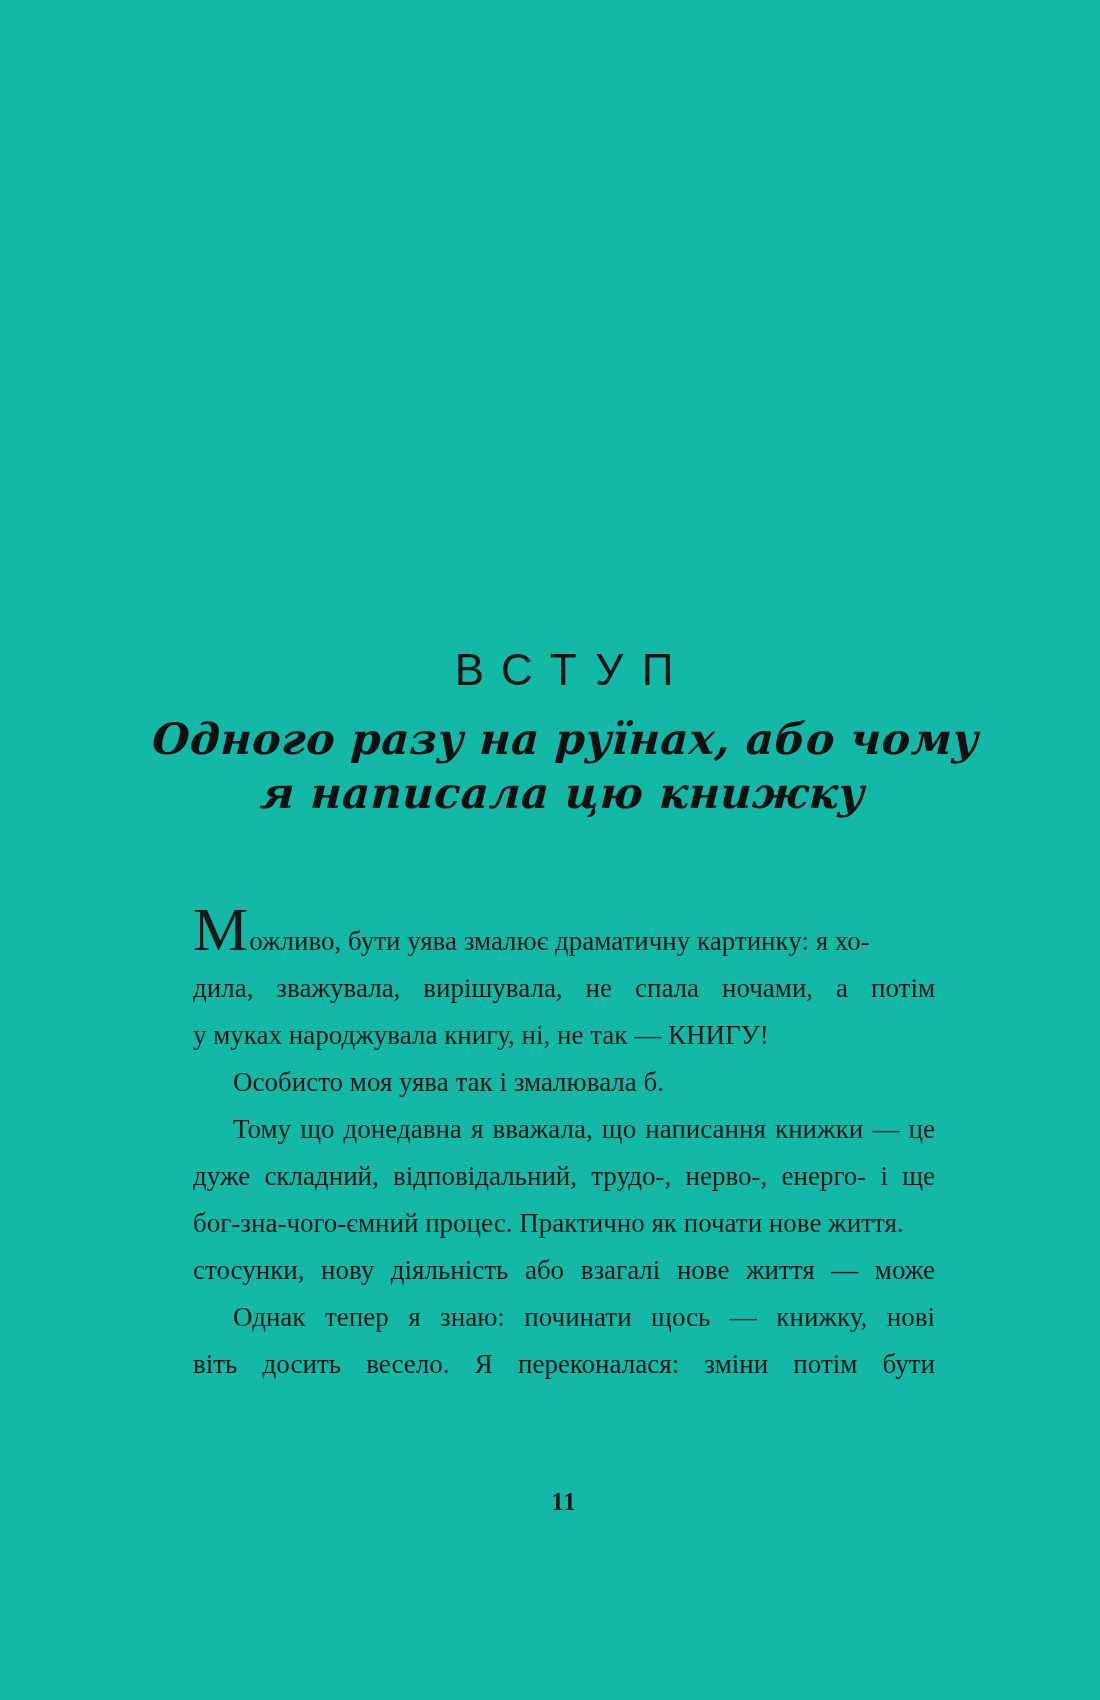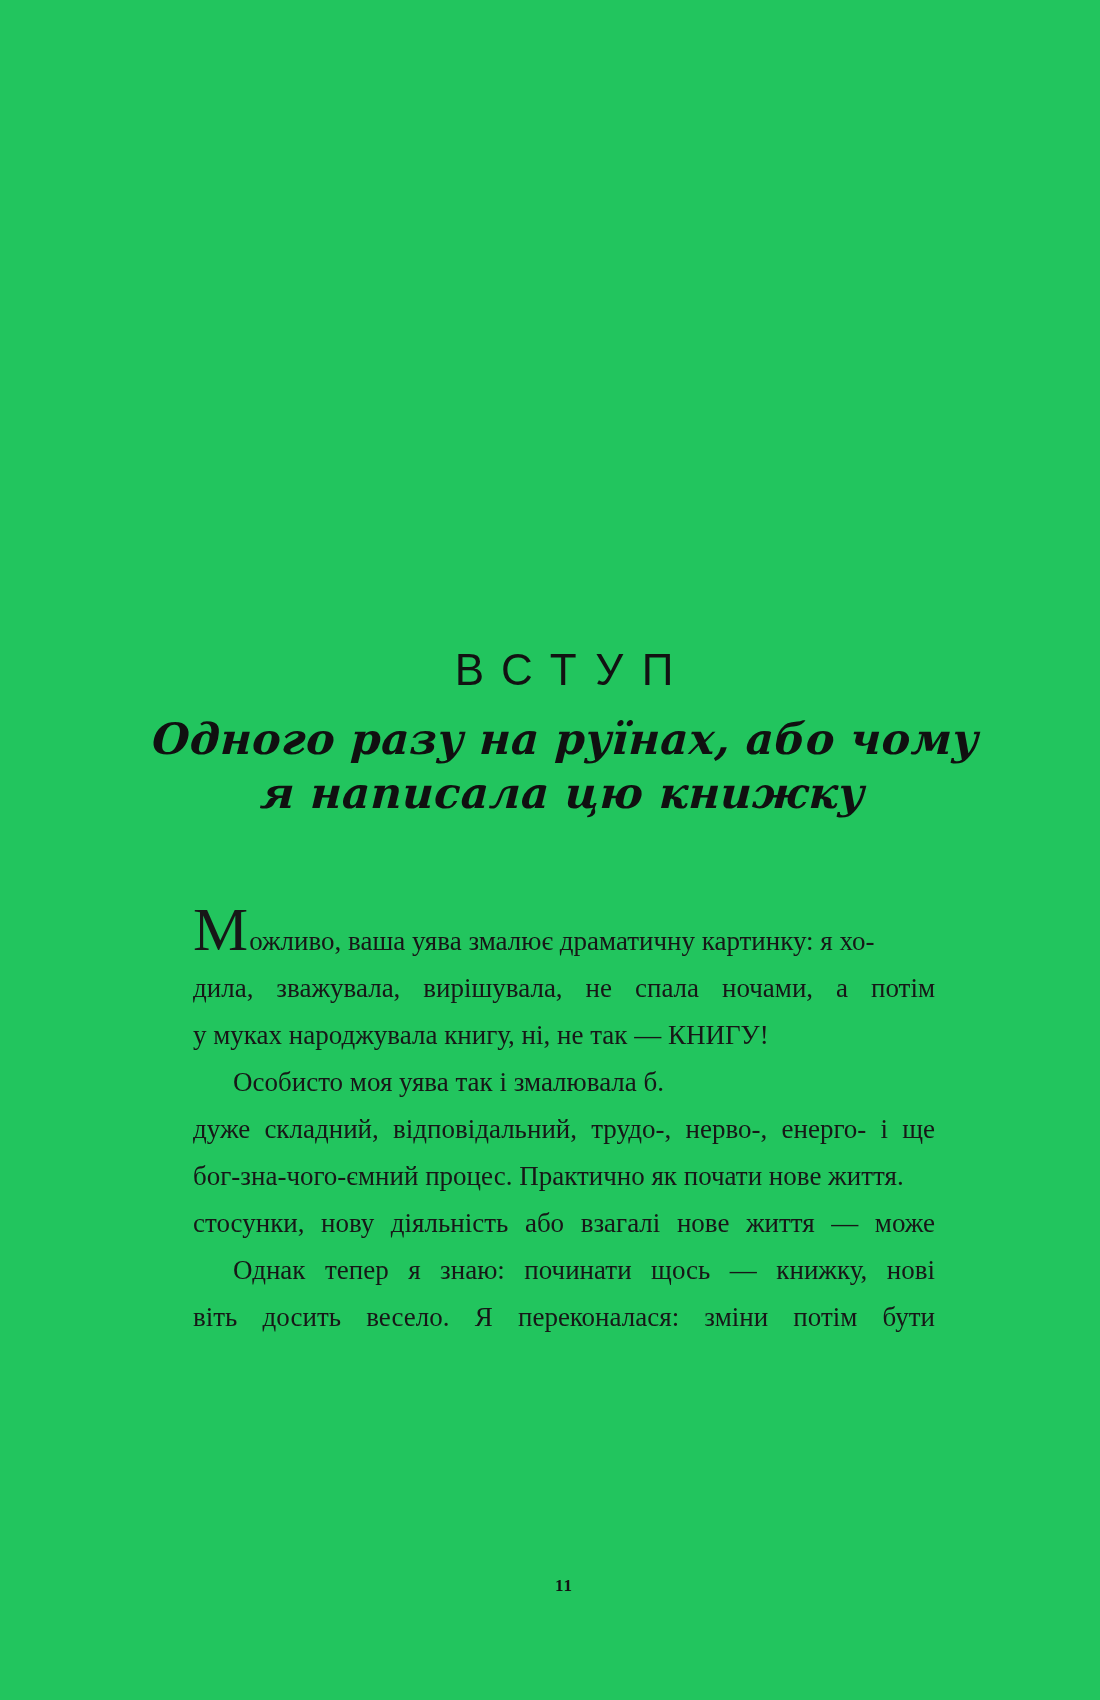--- a/index.html
+++ b/index.html
@@ -6,21 +6,21 @@
   html, body { margin: 0; padding: 0; }
   body {
     width: 1100px; height: 1700px;
     background: #ffffff;
     font-family: "Liberation Serif", serif;
     color: #151515;
   }
   .page {
     position: relative;
     width: 1100px; height: 1700px;
-    background: #22c55e;
+    background: #14b8a6;
     overflow: hidden;
   }
   .chapter-title {
     position: absolute;
     top: 646px; left: 193px; width: 742px;
     margin: 0;
     text-align: center;
     font-family: "Liberation Sans", sans-serif;
     font-weight: 400;
     font-size: 44px;
@@ -60,53 +60,54 @@
   }
   .line.indent { text-indent: 40px; text-align: center; }
   .initial {
     font-size: 62px;
     line-height: 0;
     vertical-align: baseline;
     letter-spacing: 1px;
   }
   .page-number {
     position: absolute;
-    top: 1576px; left: 193px; width: 742px;
+    top: 1488px; left: 193px; width: 742px;
     text-align: center;
-    font-size: 17px;
+    font-size: 25px;
     font-weight: 600;
     letter-spacing: 1px;
     color: #131313;
   }
 </style>
 </head>
 <body>
 
 <div class="page">
 
   <h1 class="chapter-title">ВСТУП</h1>
 
   <div class="subtitle">
     <div>Одного разу на руїнах, або чому</div>
     <div>я написала цю книжку</div>
   </div>
 
   <div class="body-text">
 
     <p>
-      <span class="line"><span class="initial">М</span><span>ожливо, ваша уява змалює драматичну картинку: я хо-</span></span>
+      <span class="line"><span class="initial">М</span><span>ожливо, бути уява змалює драматичну картинку: я хо-</span></span>
       <span class="line" style="display:block">дила, зважувала, вирішувала, не спала ночами, а потім</span>
       <span class="line no-just" style="display:block">у муках народжувала книгу, ні, не так — КНИГУ!</span>
     </p>
 
     <p>
       <span class="line no-just indent" style="display:block">Особисто моя уява так і змалювала б.</span>
     </p>
 
     <p>
+      <span class="line indent" style="display:block">Тому що донедавна я вважала, що написання книжки — це</span>
       <span class="line" style="display:block">дуже складний, відповідальний, трудо-, нерво-, енерго- і ще</span>
       <span class="line no-just" style="display:block">бог-зна-чого-ємний процес. Практично як почати нове життя.</span>
     </p>
 
     <p>
       <span class="line" style="display:block">стосунки, нову діяльність або взагалі нове життя — може</span>
       <span class="line indent" style="display:block">Однак тепер я знаю: починати щось — книжку, нові</span>
       <span class="line" style="display:block">віть досить весело. Я переконалася: зміни потім бути</span>
     </p>
 

